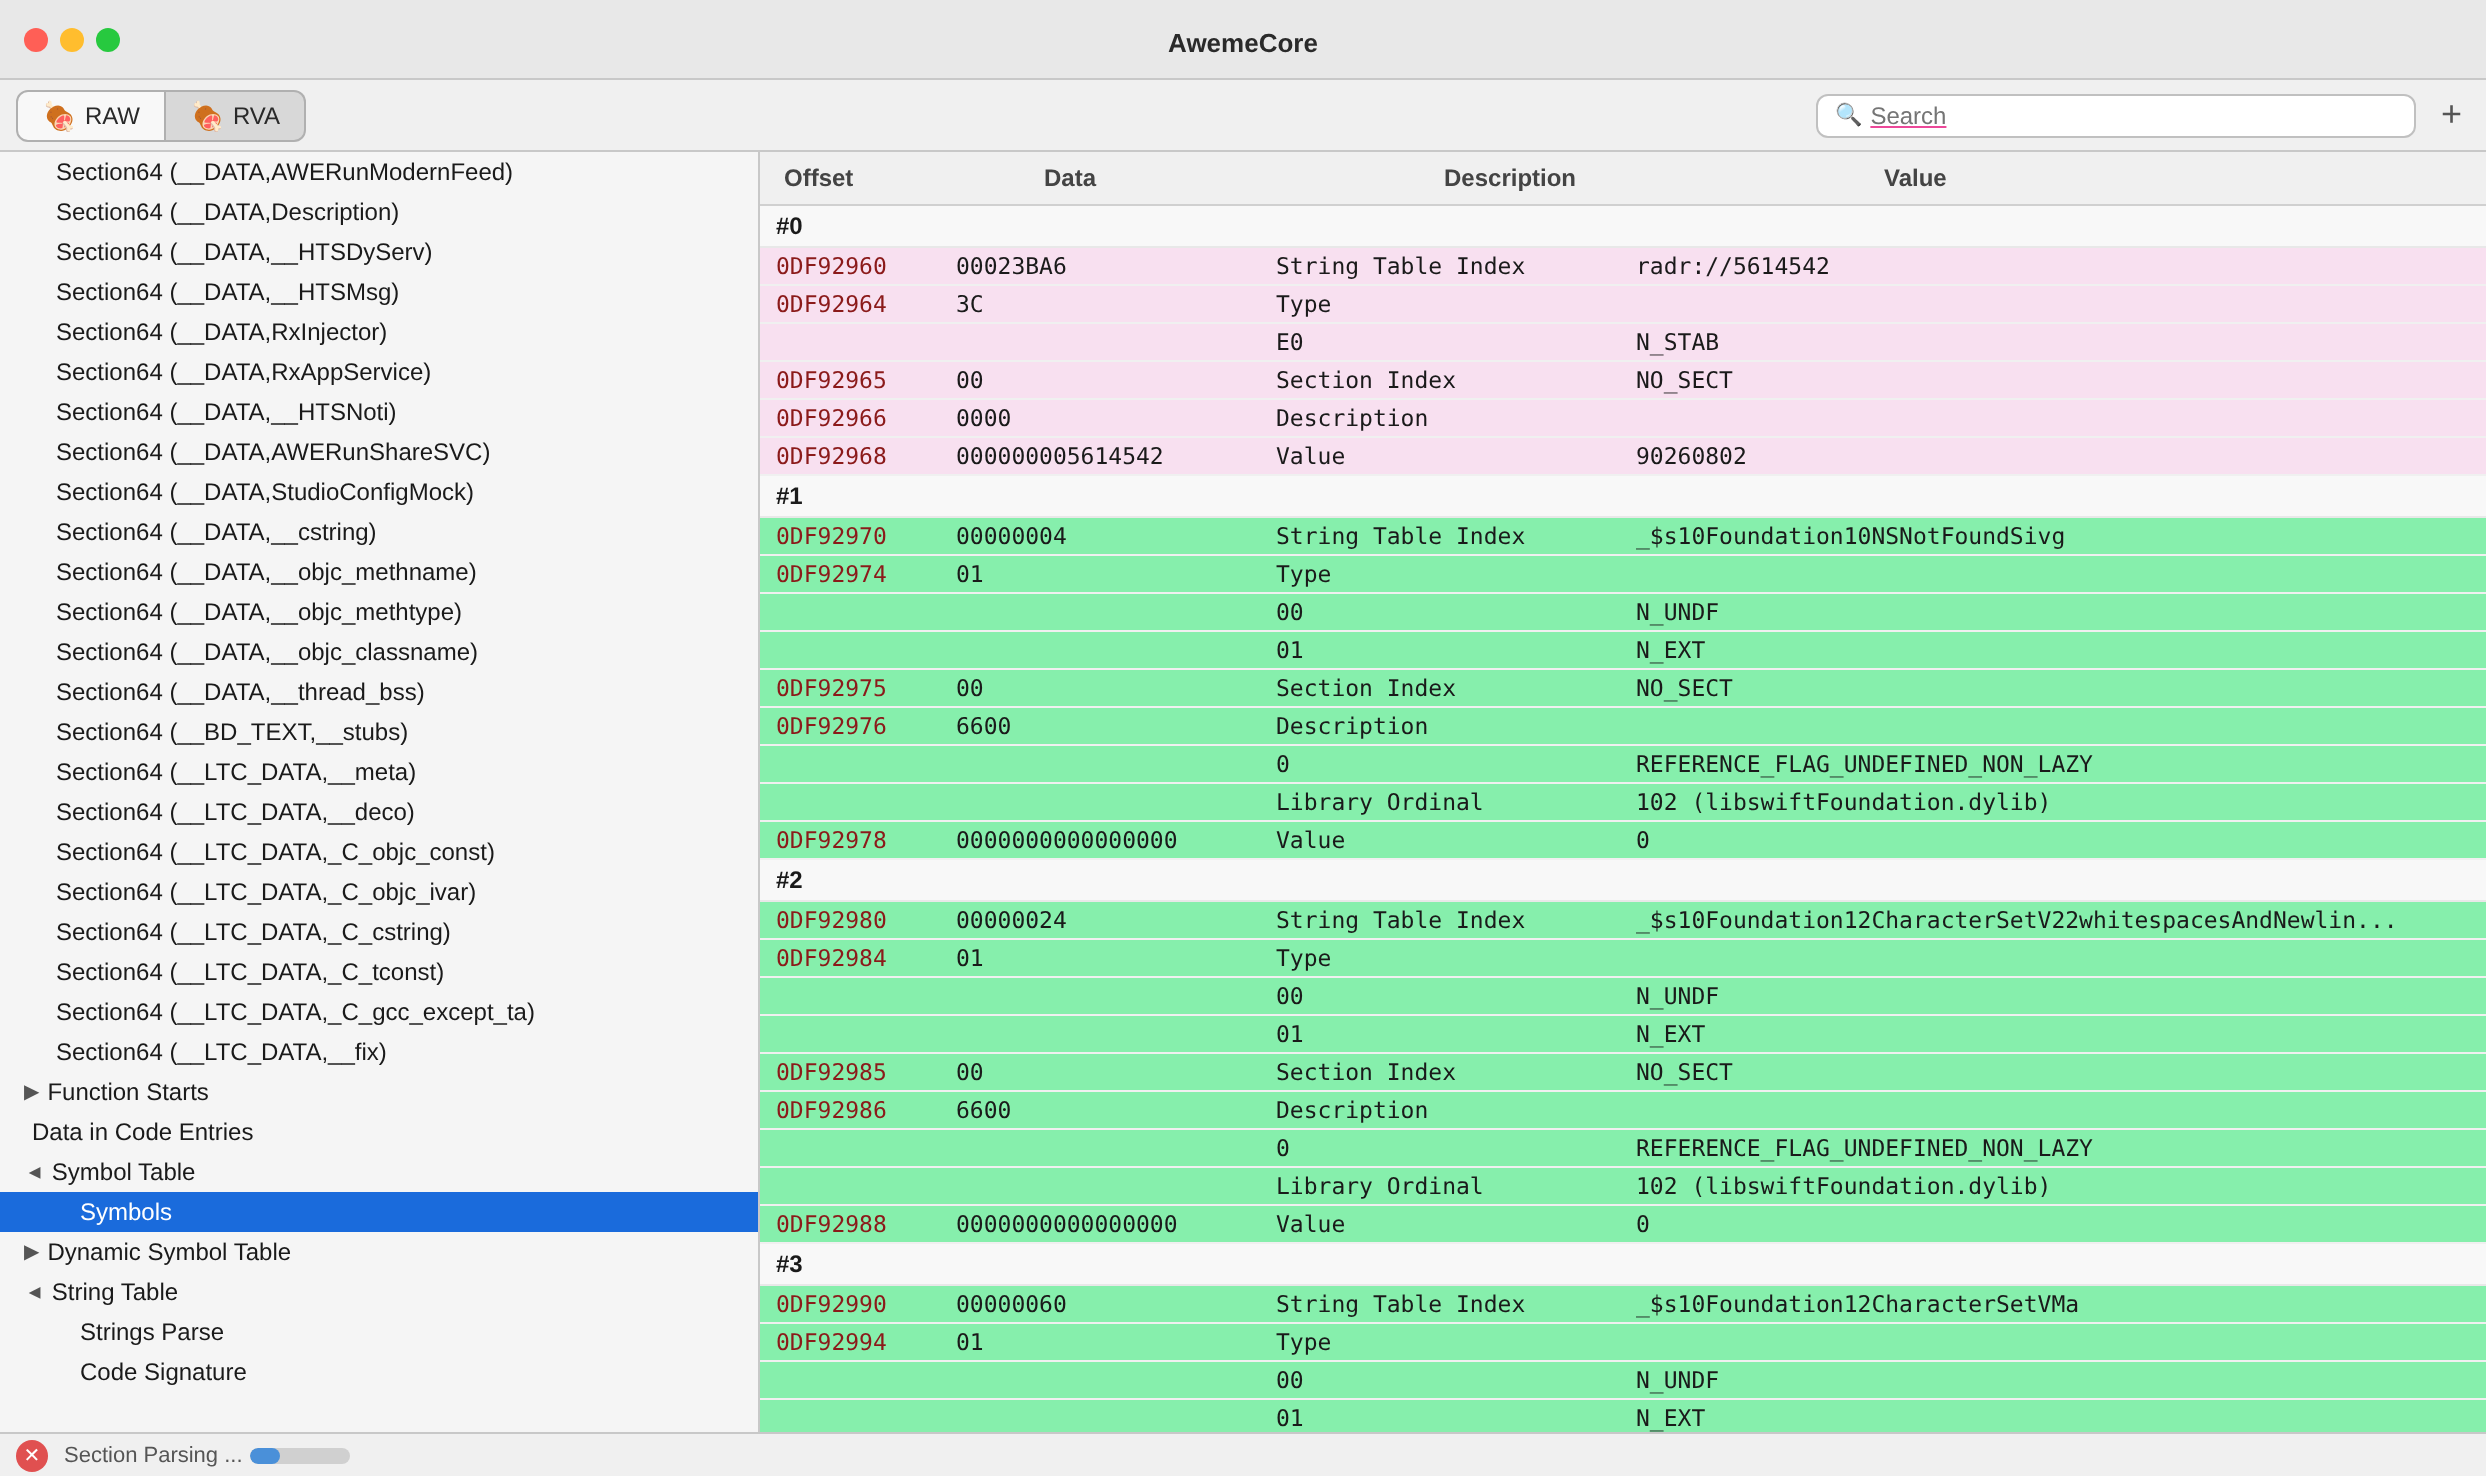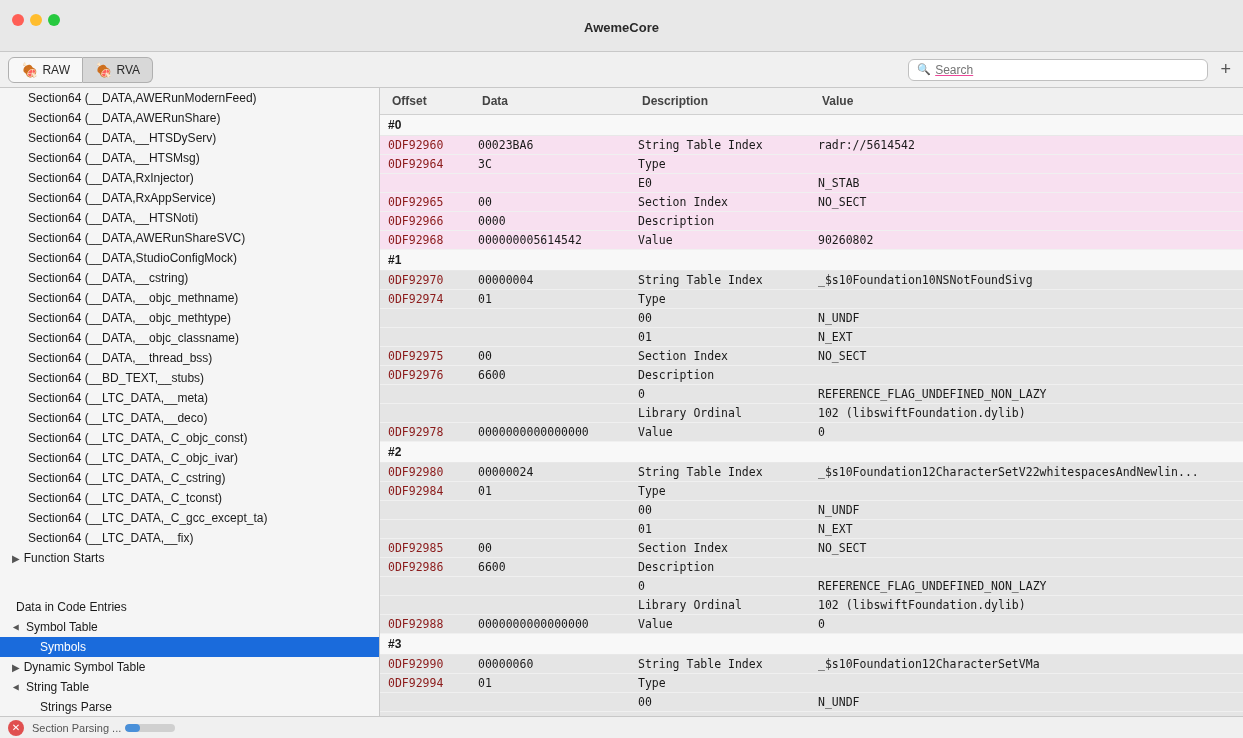--- a/index.html
+++ b/index.html
@@ -1,20 +1,20 @@
 <!DOCTYPE html>
 <html><head>
   <meta charset="utf-8">
   <style>
     * { box-sizing: border-box; margin: 0; padding: 0; }
     body { font-family: -apple-system, BlinkMacSystemFont, "SF Pro Text", "Helvetica Neue", sans-serif; font-size: 12px; background: #ececec; color: #1a1a1a; overflow: hidden; width: 1243px; height: 738px; }
 
     
     .titlebar {
-      height: 52px;
+      height: 40px;
       background: #e8e8e8;
       border-bottom: 1px solid #c8c8c8;
       display: flex;
       flex-direction: column;
       align-items: center;
       justify-content: center;
       position: relative;
     }
     .titlebar-title { font-size: 13px; font-weight: 600; color: #2a2a2a; margin-top: 4px; }
     .window-controls { position: absolute; left: 12px; top: 14px; display: flex; gap: 6px; }
@@ -97,41 +97,42 @@
       grid-template-columns: 90px 160px 180px 1fr;
       padding: 4px 8px;
       background: #f0f0f0;
       border-bottom: 1px solid #d0d0d0;
       font-weight: 600;
       font-size: 12px;
       color: #444;
       position: sticky;
       top: 0;
       z-index: 10;
+      gap: 40px;
     }
     .table-header div { padding: 2px 4px; }
 
     .entry-group { }
     .entry-group-header {
       padding: 3px 8px;
       font-weight: 600;
       font-size: 12px;
       color: #1a1a1a;
       background: #f8f8f8;
       border-bottom: 1px solid #e8e8e8;
     }
     .table-row {
       display: grid;
       grid-template-columns: 90px 160px 180px 1fr;
       border-bottom: 1px solid #f0f0f0;
       font-size: 11.5px;
       font-family: "SF Mono", "Menlo", monospace;
     }
     .table-row.pink { background: #f8e0f0; }
-    .table-row.green { background: #e5e5e5; }
+    .table-row.green { background: #86efac; }
     .table-row div { padding: 2px 8px; color: #1a1a1a; overflow: hidden; text-overflow: ellipsis; white-space: nowrap; }
     .table-row .offset { color: #8b1a1a; font-weight: 500; }
     .table-row .data { color: #1a1a1a; }
     .table-row .desc { color: #1a1a1a; }
     .table-row .value { color: #1a1a1a; }
 
     
     .sidebar::-webkit-scrollbar { width: 6px; }
     .sidebar::-webkit-scrollbar-thumb { background: #bbb; border-radius: 3px; }
     .content-area::-webkit-scrollbar { width: 6px; }
@@ -187,21 +188,21 @@
       <input class="search-input" type="text" placeholder="Search" style="">
     </div>
     <div class="toolbar-plus">+</div>
   </div>
 
   <div class="main-layout">
 
     <div class="sidebar">
 
       <div class="sidebar-item indent1">Section64 (__DATA,AWERunModernFeed)</div>
-      <div class="sidebar-item indent1">Section64 (__DATA,AWERunShare)</div>
+      <div class="sidebar-item indent1">Section64 (__DATA,Description)</div>
       <div class="sidebar-item indent1">Section64 (__DATA,__HTSDyServ)</div>
       <div class="sidebar-item indent1">Section64 (__DATA,__HTSMsg)</div>
       <div class="sidebar-item indent1">Section64 (__DATA,RxInjector)</div>
       <div class="sidebar-item indent1">Section64 (__DATA,RxAppService)</div>
       <div class="sidebar-item indent1">Section64 (__DATA,__HTSNoti)</div>
       <div class="sidebar-item indent1">Section64 (__DATA,AWERunShareSVC)</div>
       <div class="sidebar-item indent1">Section64 (__DATA,StudioConfigMock)</div>
       <div class="sidebar-item indent1">Section64 (__DATA,__cstring)</div>
       <div class="sidebar-item indent1">Section64 (__DATA,__objc_methname)</div>
       <div class="sidebar-item indent1">Section64 (__DATA,__objc_methtype)</div>
@@ -214,21 +215,21 @@
       <div class="sidebar-item indent1">Section64 (__LTC_DATA,_C_objc_ivar)</div>
       <div class="sidebar-item indent1">Section64 (__LTC_DATA,_C_cstring)</div>
       <div class="sidebar-item indent1">Section64 (__LTC_DATA,_C_tconst)</div>
       <div class="sidebar-item indent1">Section64 (__LTC_DATA,_C_gcc_except_ta)</div>
       <div class="sidebar-item indent1">Section64 (__LTC_DATA,__fix)</div>
 
       <div class="sidebar-group">
         <span class="arrow arrow-right"></span>
         <span>Function Starts</span>
       </div>
-      <div class="sidebar-item" style="margin-top:29px;">Data in Code Entries</div>
+      <div class="sidebar-item" style="">Data in Code Entries</div>
 
       <div class="sidebar-group open">
         <span class="arrow arrow-down"></span>
         <span>Symbol Table</span>
       </div>
       <div class="sidebar-item indent2 selected">Symbols</div>
 
       <div class="sidebar-group">
         <span class="arrow arrow-right"></span>
         <span>Dynamic Symbol Table</span>

